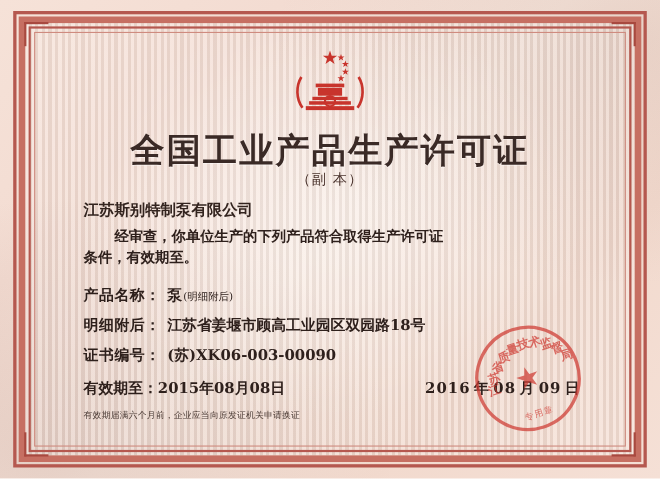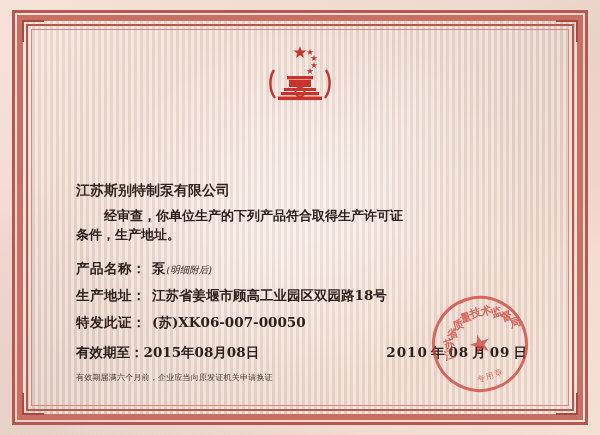--- a/index.html
+++ b/index.html
@@ -196,21 +196,20 @@
     letter-spacing: 0.5px;
   }
   .field-value {
     margin-left: 6px;
     font-weight: bold;
   }
   .field-note {
     font-size: 9.5px;
     font-weight: normal;
     margin-left: 1px;
-    font-style: italic;
   }
 
   
   .date-row {
     position: absolute;
     left: 40px;
     right: 28px;
     top: 310px;
     display: flex;
     align-items: baseline;
@@ -329,51 +328,53 @@
 
             <circle cx="37" cy="50" r="4.6" fill="none" stroke="#c8342c" stroke-width="2"></circle>
 
             <path d="M12 56 C6 48 6 36 11 28" fill="none" stroke="#c8342c" stroke-width="2.4"></path>
             <path d="M62 56 C68 48 68 36 63 28" fill="none" stroke="#c8342c" stroke-width="2.4"></path>
           </g>
         </svg>
       </div>
     </div>
 
+    <div class="title">全国工业产品生产许可证</div>
+    <div class="subtitle">（副  本）</div>
 
     <div class="body-block">
       <div class="company">江苏斯别特制泵有限公司</div>
       <div class="statement">
         <span>经审查，你单位生产的下列产品符合取得生产许可证</span>
-        <span class="line2">条件，生产地址。</span>
+        <span class="line2">条件，有效期至。</span>
       </div>
     </div>
 
     <div class="fields">
       <div class="field-row">
         <span class="field-label">产品名称：</span>
         <span class="field-value">泵</span>
         <span class="field-note">(明细附后)</span>
       </div>
       <div class="field-row">
-        <span class="field-label">生产地址：</span>
+        <span class="field-label">明细附后：</span>
         <span class="field-value">江苏省姜堰市顾高工业园区双园路18号</span>
       </div>
       <div class="field-row">
-        <span class="field-label">特发此证：</span>
-        <span class="field-value">(苏)XK06-007-00050</span>
+        <span class="field-label">证书编号：</span>
+        <span class="field-value">(苏)XK06-003-00090</span>
       </div>
     </div>
 
     <div class="date-row">
       <div class="validity">
         <span>有效期至：</span><span>2015年08月08日</span>
       </div>
       <div class="issue-date">
-        <span class="num">2010</span><span>年</span><span class="num">08</span><span>月</span><span class="num">09</span><span>日</span>
+        <span class="num">2016</span><span>年</span><span class="num">08</span><span>月</span><span class="num">09</span><span>日</span>
       </div>
     </div>
 
     <div class="footnote">有效期届满六个月前，企业应当向原发证机关申请换证</div>
 
     <div class="seal">
       <div class="seal-ring"></div>
       <div class="seal-text">
         <span style="transform: rotate(-72deg) translate(-50%,-38px) rotate(72deg);">江</span>
         <span style="transform: rotate(-56deg) translate(-50%,-38px) rotate(56deg);">苏</span>

